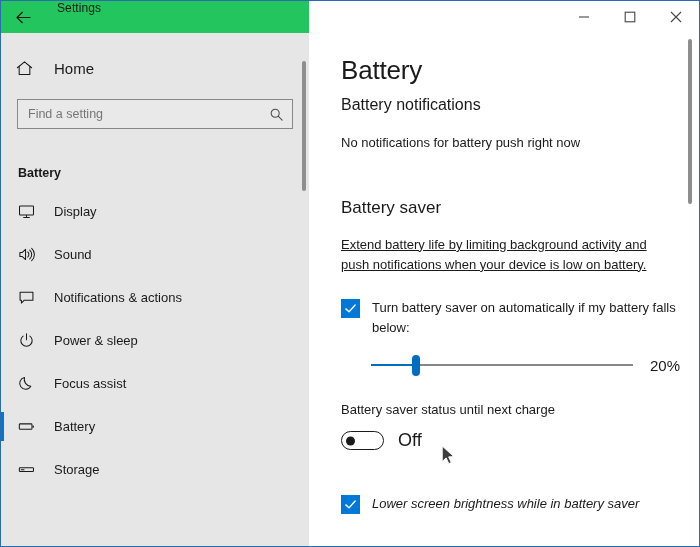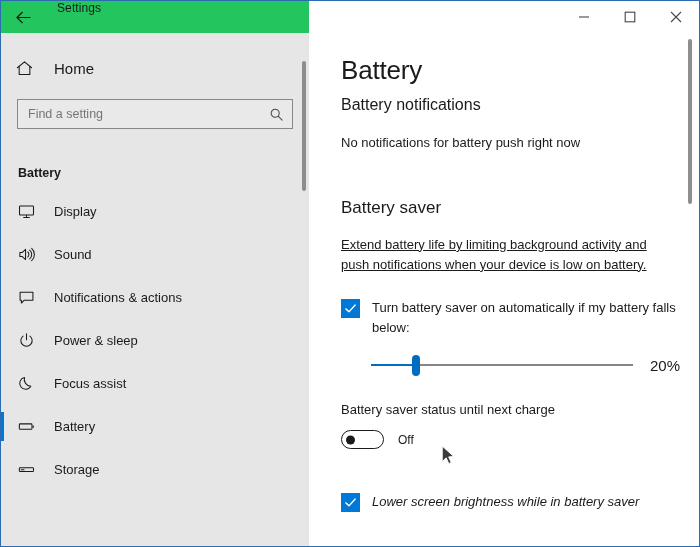--- a/index.html
+++ b/index.html
@@ -322,21 +322,21 @@
     position: absolute;
     width: 9px;
     height: 9px;
     border-radius: 50%;
     background: #1a1a1a;
     top: 50%;
     left: 4px;
     transform: translateY(-50%);
   }
   .toggle-state {
-    font-size: 12px;
+    font-size: 18px;
     color: #1a1a1a;
     padding-left: 14px;
     text-align: center;
   }
 
   .check-row.bottom { margin-top: 43px; }
   .check-row.bottom .check-label { width: 330px; font-style: italic; }
 
   .main-sb-track {
     position: absolute;

